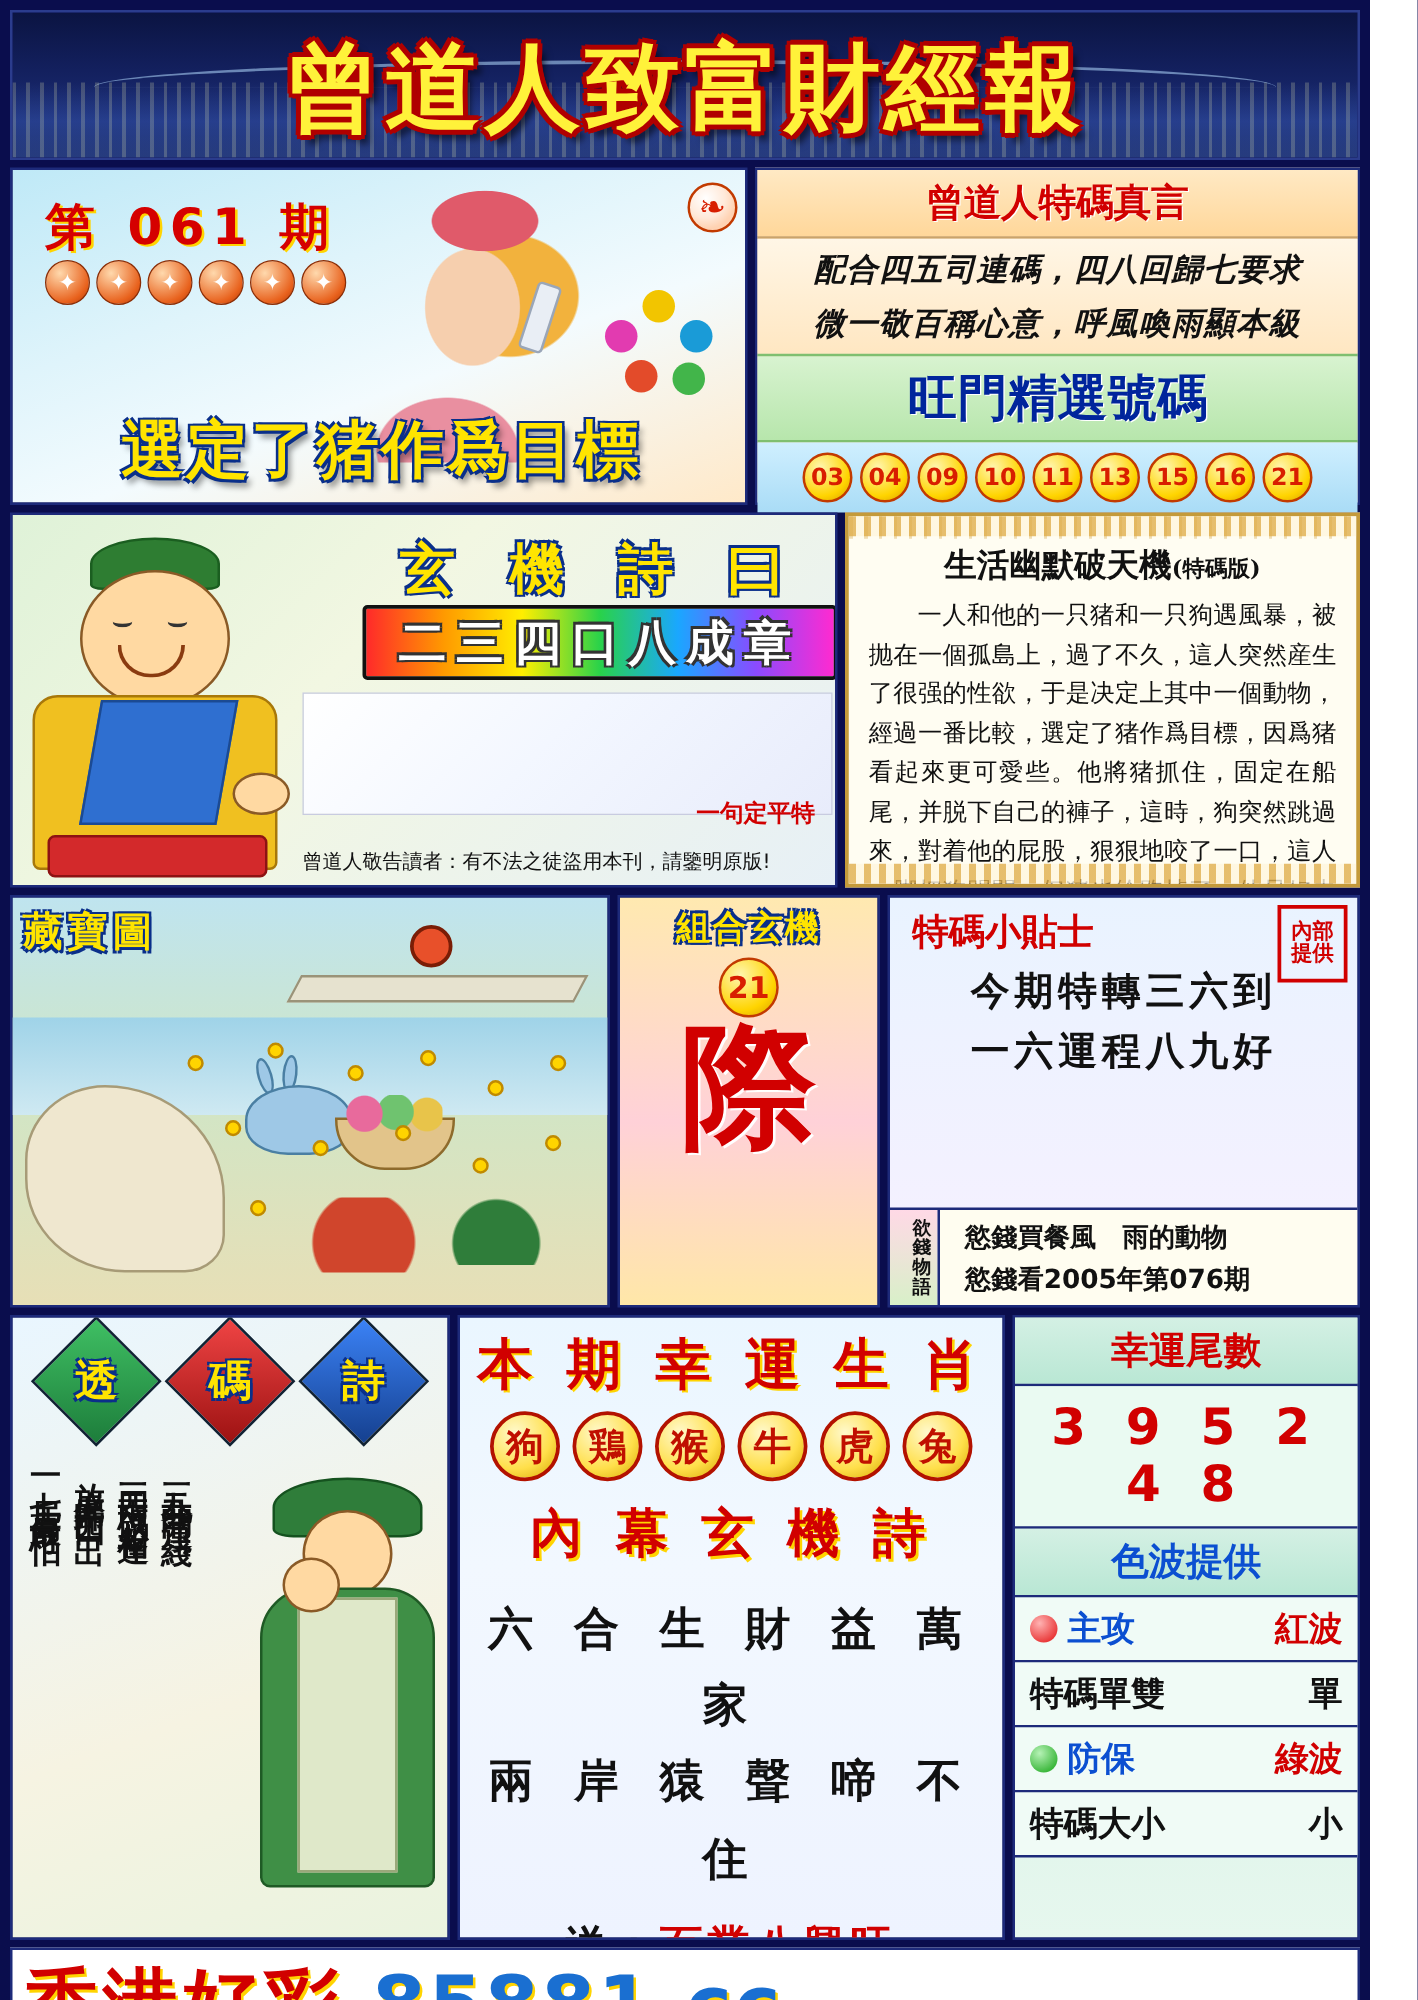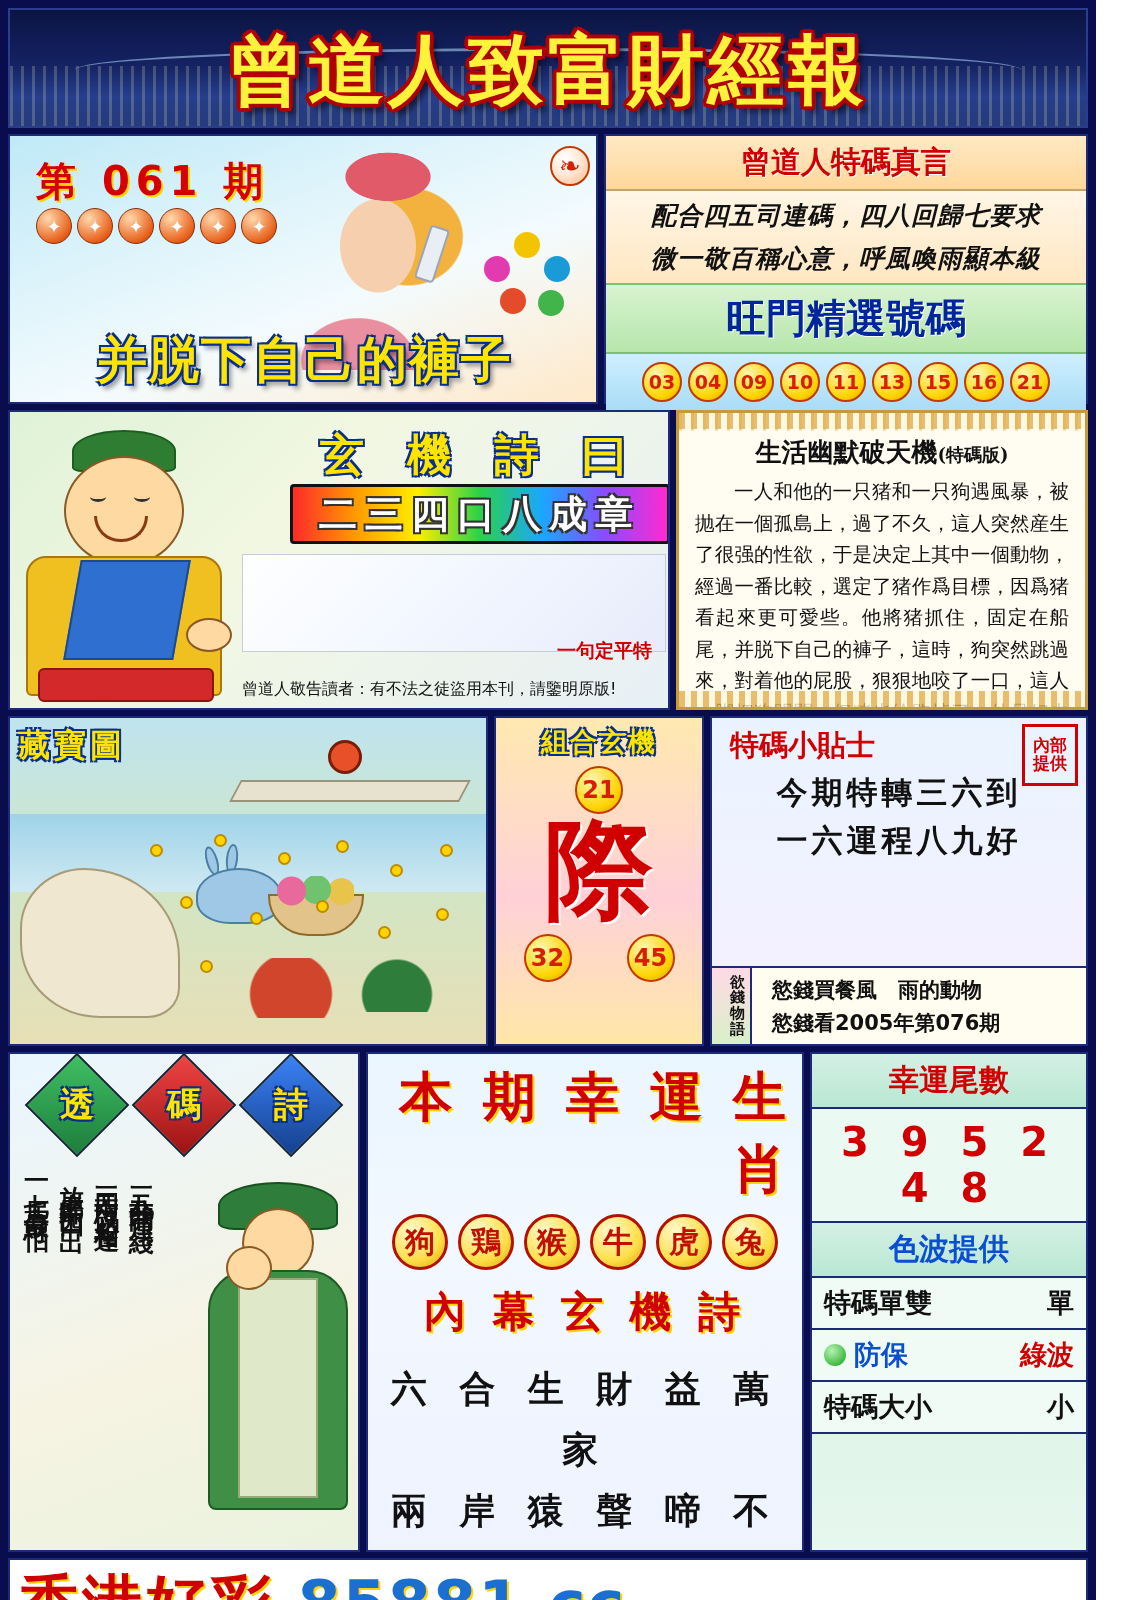--- a/index.html
+++ b/index.html
@@ -311,21 +311,21 @@
   .monk .face{position:absolute;left:40px;top:26px;width:72px;height:70px;border-radius:50%;background:#ffd9a2;border:2px solid #8a5a26;}
   .monk .robe{position:absolute;left:6px;top:88px;width:140px;height:240px;background:#3f8f46;border:2px solid #1f5a25;border-radius:40px 40px 8px 8px;}
   .monk .robe2{position:absolute;left:36px;top:96px;width:80px;height:220px;background:#dfe8c9;border:2px solid #9aa87a;}
   .monk .arm{position:absolute;left:24px;top:64px;width:46px;height:44px;background:#ffd9a2;border:2px solid #8a5a26;border-radius:50%;}
   .zodiac-panel{
     flex:1;border:2px solid #1d2a7a;
     background:linear-gradient(180deg,#eaf6ff,#f2f8ff 40%,#eef3ff);
     position:relative;overflow:hidden;padding:8px 10px;
   }
   .z-title{
-    text-align:right;font-size:53px;font-weight:bold;color:#d10000;letter-spacing:6px;
+    text-align:center;font-size:44px;font-weight:bold;color:#d10000;letter-spacing:6px;
     text-shadow:2px 2px 0 #ffd400;
   }
   .z-balls{display:flex;justify-content:center;gap:10px;margin-top:8px;}
   .zb{
     width:56px;height:56px;border-radius:50%;
     background:radial-gradient(circle at 34% 28%, #fff9cc, #ffdf4a 60%, #d7a800);
     border:3px solid #b31200;color:#c01000;font-size:30px;font-weight:bold;
     display:flex;align-items:center;justify-content:center;
   }
   .z-sub{
@@ -411,21 +411,21 @@
         <div class="phone"></div>
       </div>
       <div class="dots">
         <i class="d1"></i>
           <i class="d2"></i>
           <i class="d3"></i>
           <i class="d4"></i>
           <i class="d5"></i>
       </div>
       <div class="flame-badge">❧</div>
-      <div class="hk-title">并脱下自己的褲子</div>
+      <div class="hk-title">選定了猪作爲目標</div>
     </div>
 
     <div class="oracle-panel">
       <div class="oracle-title">曾道人特碼真言</div>
       <div class="oracle-lines">
         <div>配合四五司連碼，四八回歸七要求</div>
         <div>微一敬百稱心意，呼風喚雨顯本級</div>
       </div>
       <div class="hot-title">旺門精選號碼</div>
       <div class="hot-balls">
@@ -499,24 +499,20 @@
         <i style="left:238px;top:92px"></i>
           <i style="left:296px;top:74px"></i>
           <i style="left:60px;top:126px"></i>
       </div>
     </div>
 
     <div class="combo">
       <div class="combo-title">組合玄機</div>
       <div class="combo-ball">21</div>
       <div class="combo-char">際</div>
-      <div class="combo-bottom">
-        <div class="combo-ball">32</div>
-        <div class="combo-ball">45</div>
-      </div>
     </div>
 
     <div class="tips">
       <div class="tips-title">特碼小貼士</div>
       <div class="stamp">內部提供</div>
       <div class="tips-line">今期特轉三六到</div>
       <div class="tips-line">一六運程八九好</div>
       <div class="money-strip">
         <div class="money-label">欲錢物語</div>
         <div class="money-lines">
@@ -573,20 +569,25 @@
       </div>
       <div class="z-give">
         <span>送：</span><b>百業八興旺</b>
       </div>
     </div>
 
     <div class="lucky-panel">
       <div class="lp-title">幸運尾數</div>
       <div class="lp-nums">3 9 5 2 4 8</div>
       <div class="lp-title2">色波提供</div>
+      <div class="lp-row">
+        <span class="lp-dot red"></span>
+        <span class="lp-k">主攻</span>
+        <span class="lp-v">紅波</span>
+      </div>
       <div class="lp-row plain">
         <span class="lp-k">特碼單雙</span>
         <span class="lp-v">單</span>
       </div>
       <div class="lp-row">
         <span class="lp-dot green"></span>
         <span class="lp-k">防保</span>
         <span class="lp-v">綠波</span>
       </div>
       <div class="lp-row plain">

